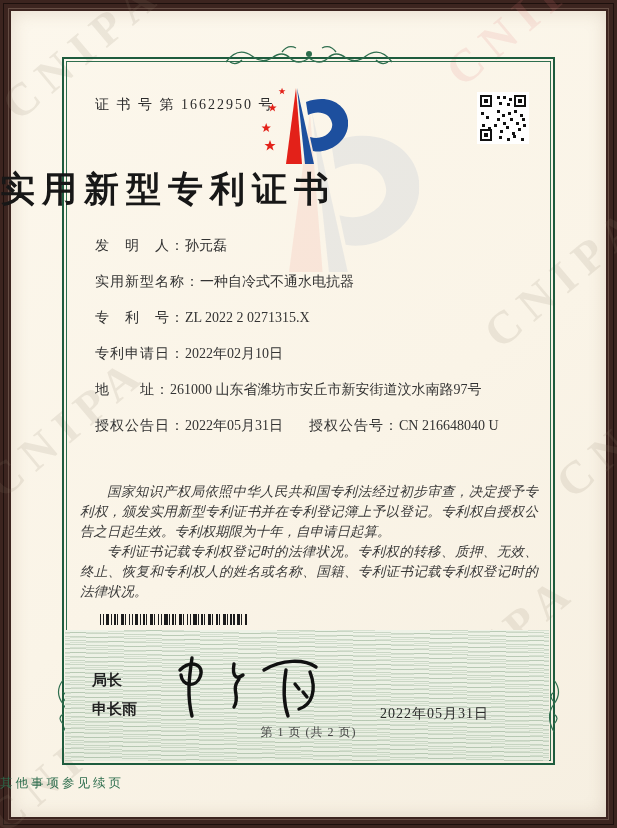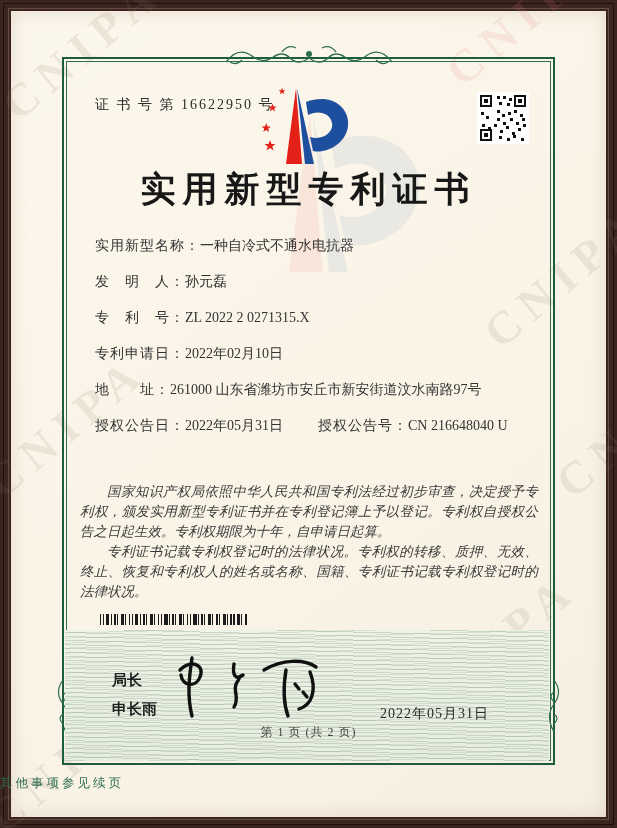--- a/index.html
+++ b/index.html
@@ -45,46 +45,46 @@
   .qr .finder::after{content:""; position:absolute; left:2px; top:2px; width:4px; height:4px; background:#111;}
   .qr .f-tl{left:1px; top:1px;} .qr .f-tr{right:1px; top:1px;} .qr .f-bl{left:1px; bottom:1px;}
   .qr .modules{position:absolute; left:0; top:0; width:3px; height:3px; background:transparent;
     box-shadow:18px 2px #111,24px 2px #111,30px 4px #111,20px 8px #111,28px 9px #111,
       2px 18px #111,7px 22px #111,18px 16px #111,23px 20px #111,29px 18px #111,35px 16px #111,41px 20px #111,
       18px 24px #111,24px 28px #111,31px 24px #111,37px 28px #111,43px 24px #111,
       3px 30px #111,9px 33px #111,15px 30px #111,21px 36px #111,27px 32px #111,33px 38px #111,39px 34px #111,44px 30px #111,
       20px 42px #111,28px 44px #111,34px 41px #111,42px 44px #111;}
   
   .title{
-    position:absolute; left:0; top:166px; width:100%; text-align:center;
+    position:absolute; left:0; top:166px; width:100%; 
     font-size:35px; font-weight:bold; letter-spacing:7px; color:#171717;
   }
   
   .fields{position:absolute; left:95px; top:236px; width:440px; font-size:14px; color:#333; }
   .fields .row{height:36px; line-height:20px; white-space:nowrap;}
   .fields .lbl{letter-spacing:1px;}
-  .fields .pair2{margin-left:35px;}
+  .fields .pair2{margin-left:26px;}
   
   .paras{position:absolute; left:80px; top:482px; width:458px; font-size:13.5px; line-height:20px; color:#3a3a3a; text-align:justify;}
   .paras p{margin:0; text-indent:2em;font-style:italic;}
   
   .barcode{
     position:absolute; left:100px; top:614px; width:148px; height:11px;
     background:repeating-linear-gradient(90deg,#1c1c1c 0 1.5px,transparent 1.5px 3px,#1c1c1c 3px 4px,transparent 4px 6.5px,#1c1c1c 6.5px 9.5px,transparent 9.5px 11px,#1c1c1c 11px 12px,transparent 12px 14.5px);
   }
   
   .guilloche{
     position:absolute; left:64.5px; top:630px; width:484px; height:130.5px;
     background:
       repeating-linear-gradient(1.5deg, rgba(110,145,110,0.28) 0 1px, transparent 1px 4px),
       repeating-linear-gradient(-1.5deg, rgba(110,145,110,0.18) 0 1px, transparent 1px 5px),
       linear-gradient(#eef2e7,#e7ede0);
   }
   
-  .director{position:absolute; left:92px; top:665px; font-size:15px; font-weight:bold; color:#222; line-height:29px; font-family:"Liberation Sans","DejaVu Sans",sans-serif;margin-left:20px;}
+  .director{position:absolute; left:92px; top:665px; font-size:15px; font-weight:bold; color:#222; line-height:29px; font-family:"Liberation Sans","DejaVu Sans",sans-serif;}
   .signature{position:absolute; left:162px; top:644px;}
   .date{position:absolute; left:380px; top:705px; font-size:14px; color:#2b2b2b; letter-spacing:1px;}
   
   .page-info{position:absolute; left:0; top:724px; width:100%; text-align:center; font-size:12px; color:#444; letter-spacing:1px;}
   .continuation{position:absolute; left:0; top:775px; width:100%; font-size:12.5px; color:#2e6e4e; letter-spacing:3px;}
 </style>
 </head>
 <body>
 
 <div class="page">
@@ -161,24 +161,24 @@
     <div class="finder f-tl"></div>
     <div class="finder f-tr"></div>
     <div class="finder f-bl"></div>
     <div class="modules"></div>
   </div>
 
   <div class="title">实用新型专利证书</div>
 
   <div class="fields">
     <div class="row">
+      <span class="lbl">发　明　人：</span><span>孙元磊</span>
+    </div>
+    <div class="row">
       <span class="lbl">实用新型名称：</span><span>一种自冷式不通水电抗器</span>
-    </div>
-    <div class="row">
-      <span class="lbl">发　明　人：</span><span>孙元磊</span>
     </div>
     <div class="row">
       <span class="lbl">专　利　号：</span><span>ZL 2022 2 0271315.X</span>
     </div>
     <div class="row">
       <span class="lbl">专利申请日：</span><span>2022年02月10日</span>
     </div>
     <div class="row">
       <span class="lbl">地　　址：</span><span>261000 山东省潍坊市安丘市新安街道汶水南路97号</span>
     </div>

